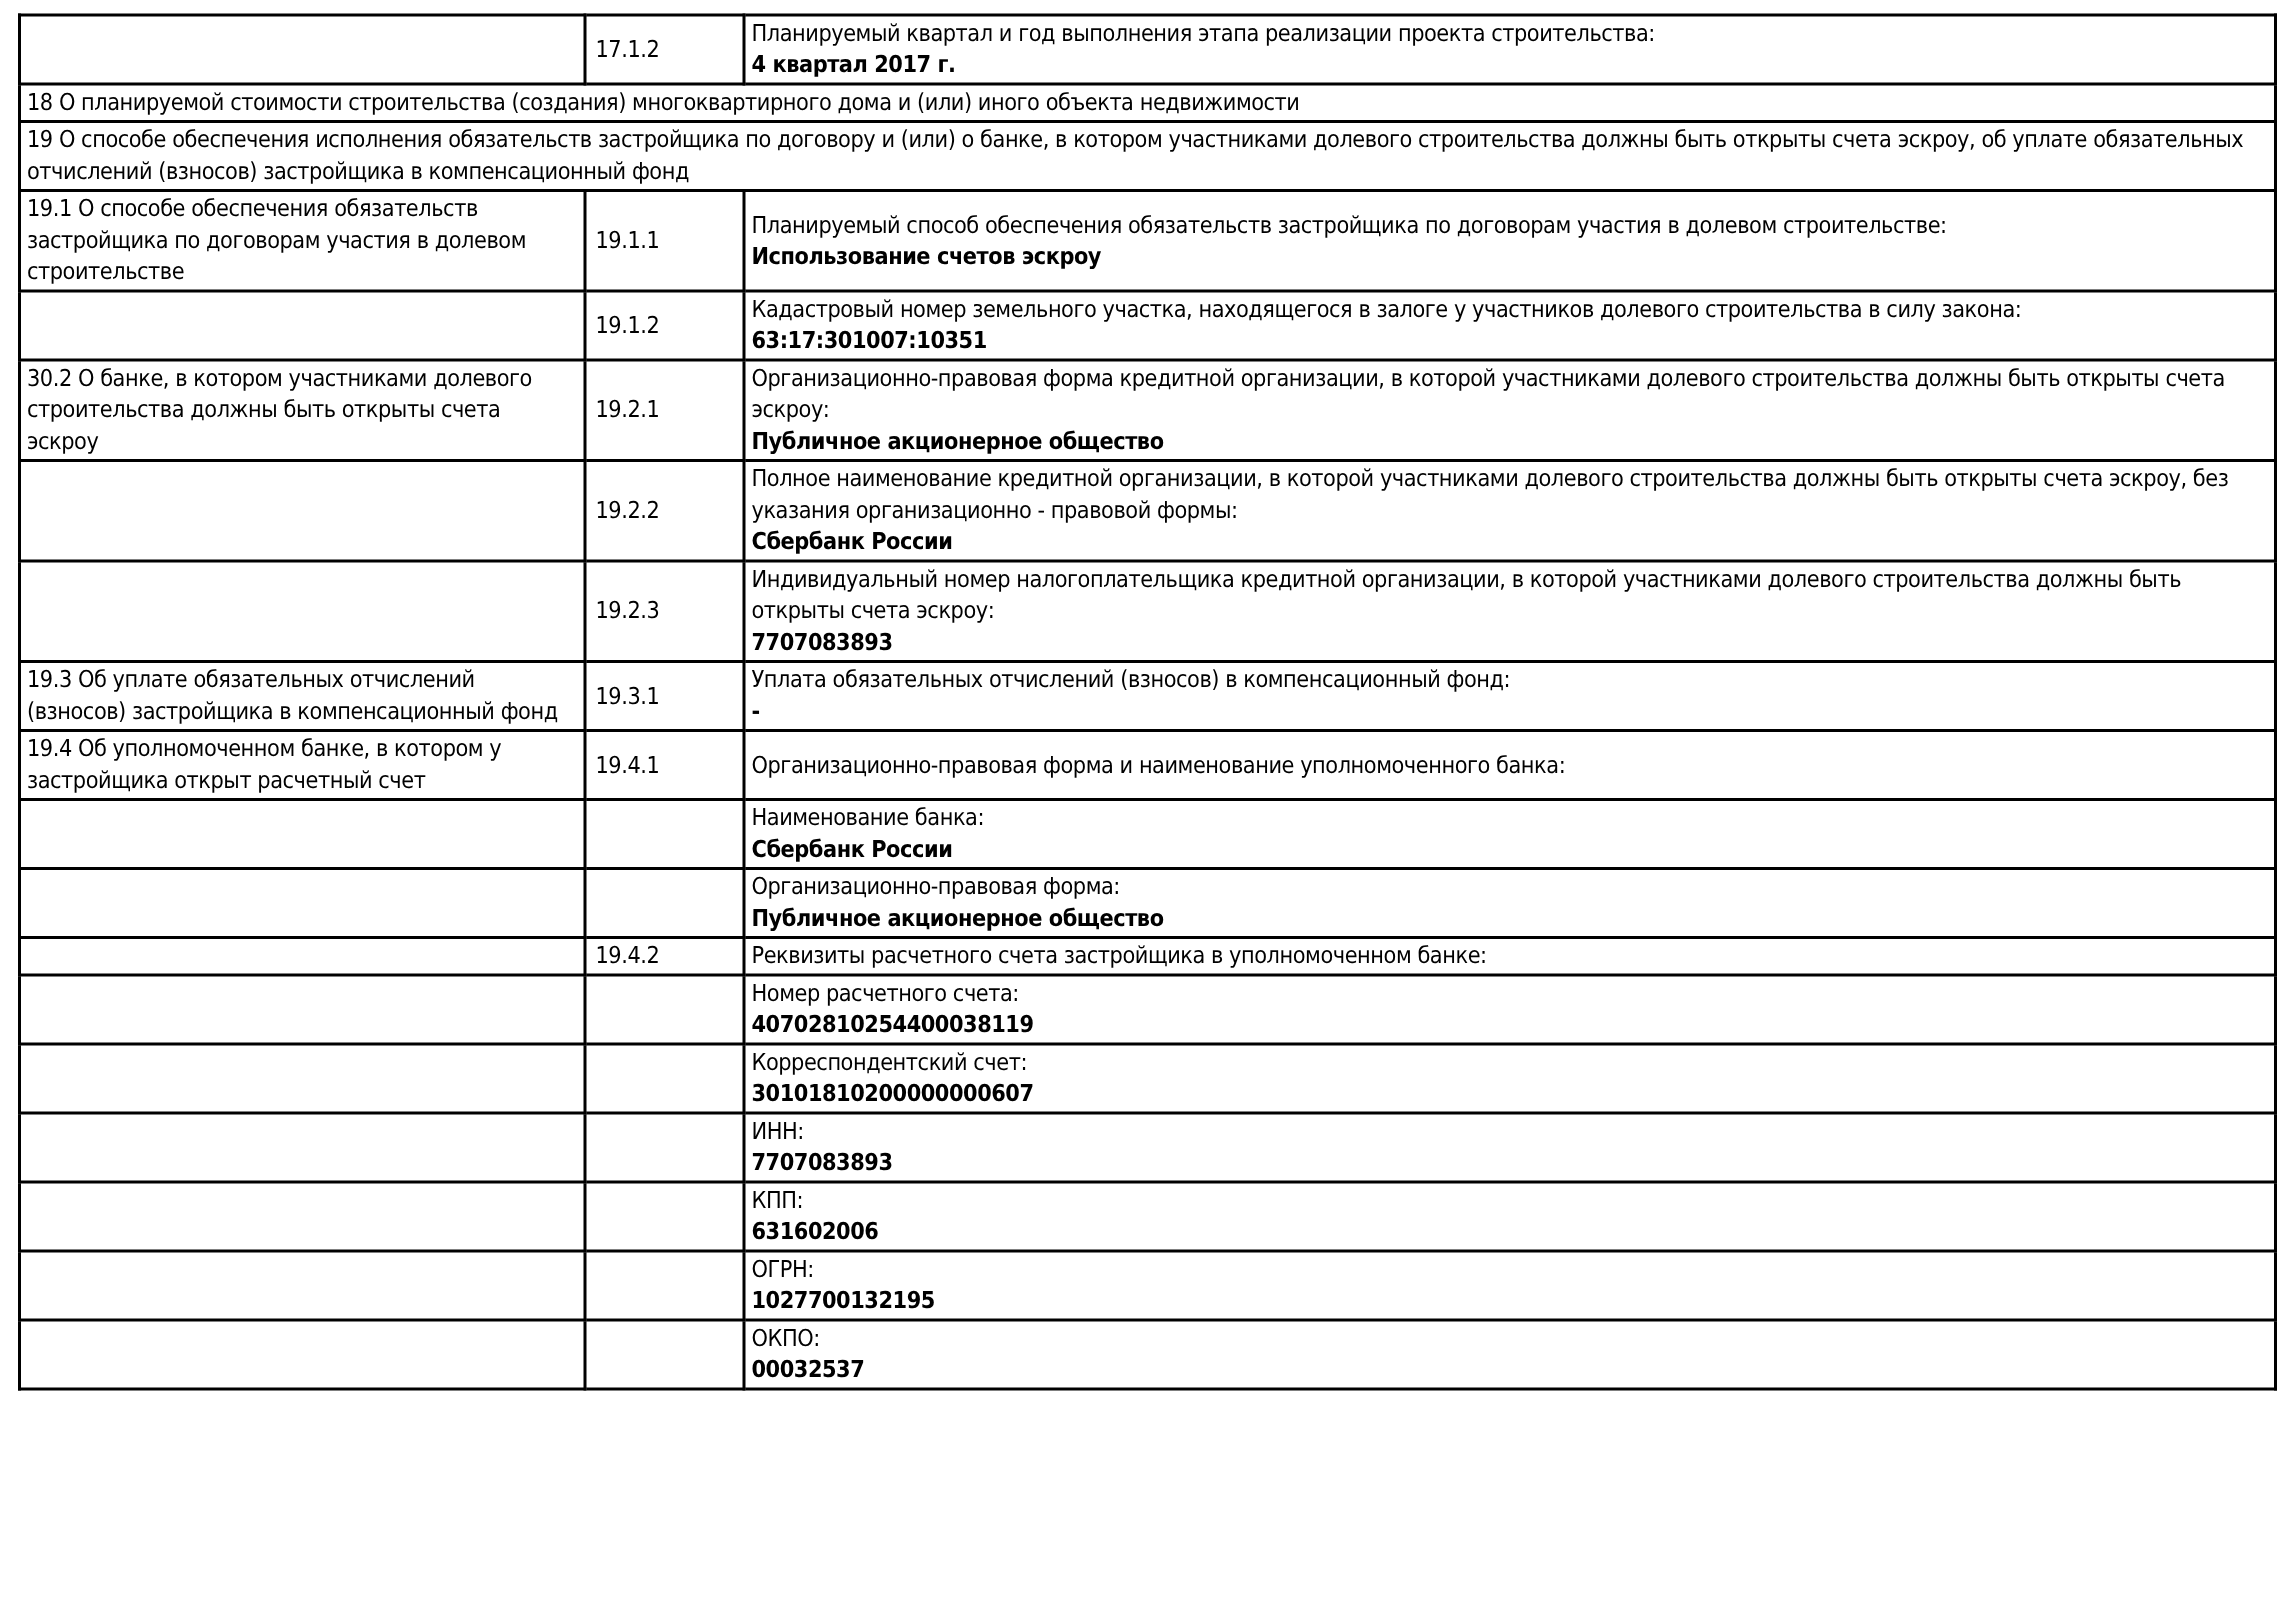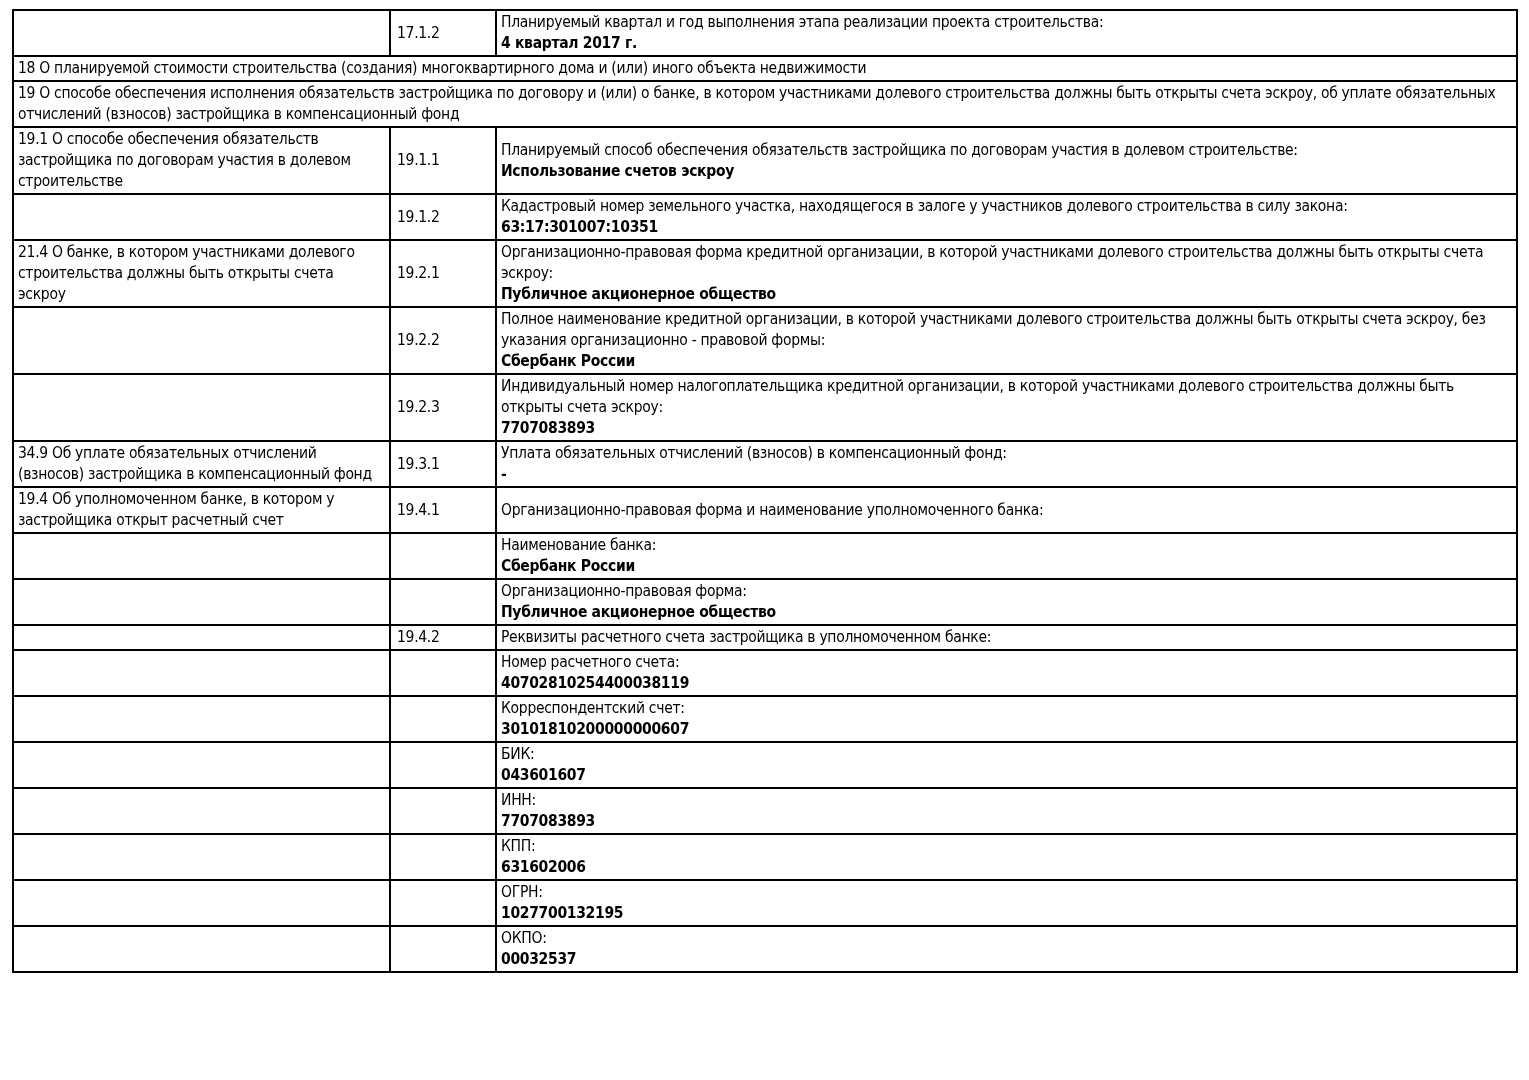--- a/index.html
+++ b/index.html
@@ -81,21 +81,21 @@
   <tr>
     <td class="section-cell"></td>
     <td class="code-cell">19.1.2</td>
     <td class="content-cell">
             <div class="line">Кадастровый номер земельного участка, находящегося в залоге у участников долевого строительства в силу закона:</div>
             <div class="line bold">63:17:301007:10351</div>
           </td>
   </tr>
 
   <tr>
-    <td class="section-cell">21.4 О банке, в котором участниками долевого строительства должны быть открыты счета эскроу</td>
+    <td class="section-cell">30.2 О банке, в котором участниками долевого строительства должны быть открыты счета эскроу</td>
     <td class="code-cell">19.2.1</td>
     <td class="content-cell">
             <div class="line">Организационно-правовая форма кредитной организации, в которой участниками долевого строительства должны быть открыты счета эскроу:</div>
             <div class="line bold">Публичное акционерное общество</div>
           </td>
   </tr>
 
   <tr>
     <td class="section-cell"></td>
     <td class="code-cell">19.2.2</td>
@@ -108,21 +108,21 @@
   <tr>
     <td class="section-cell"></td>
     <td class="code-cell">19.2.3</td>
     <td class="content-cell">
             <div class="line">Индивидуальный номер налогоплательщика кредитной организации, в которой участниками долевого строительства должны быть открыты счета эскроу:</div>
             <div class="line bold">7707083893</div>
           </td>
   </tr>
 
   <tr>
-    <td class="section-cell">34.9 Об уплате обязательных отчислений (взносов) застройщика в компенсационный фонд</td>
+    <td class="section-cell">19.3 Об уплате обязательных отчислений (взносов) застройщика в компенсационный фонд</td>
     <td class="code-cell">19.3.1</td>
     <td class="content-cell">
             <div class="line">Уплата обязательных отчислений (взносов) в компенсационный фонд:</div>
             <div class="line bold">-</div>
           </td>
   </tr>
 
   <tr>
     <td class="section-cell">19.4 Об уполномоченном банке, в котором у застройщика открыт расчетный счет</td>
     <td class="code-cell">19.4.1</td>
@@ -168,28 +168,20 @@
 
   <tr>
     <td class="section-cell"></td>
     <td class="code-cell"></td>
     <td class="content-cell">
             <div class="line">Корреспондентский счет:</div>
             <div class="line bold">30101810200000000607</div>
           </td>
   </tr>
 
-  <tr>
-    <td class="section-cell"></td>
-    <td class="code-cell"></td>
-    <td class="content-cell">
-            <div class="line">БИК:</div>
-            <div class="line bold">043601607</div>
-          </td>
-  </tr>
 
   <tr>
     <td class="section-cell"></td>
     <td class="code-cell"></td>
     <td class="content-cell">
             <div class="line">ИНН:</div>
             <div class="line bold">7707083893</div>
           </td>
   </tr>
 

